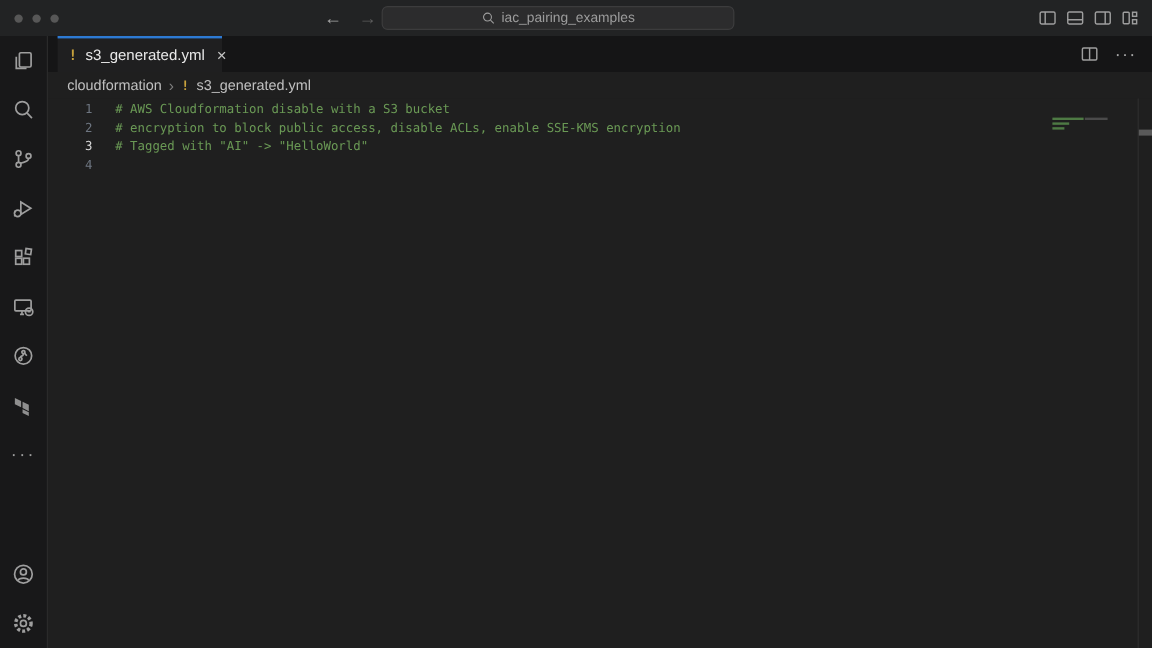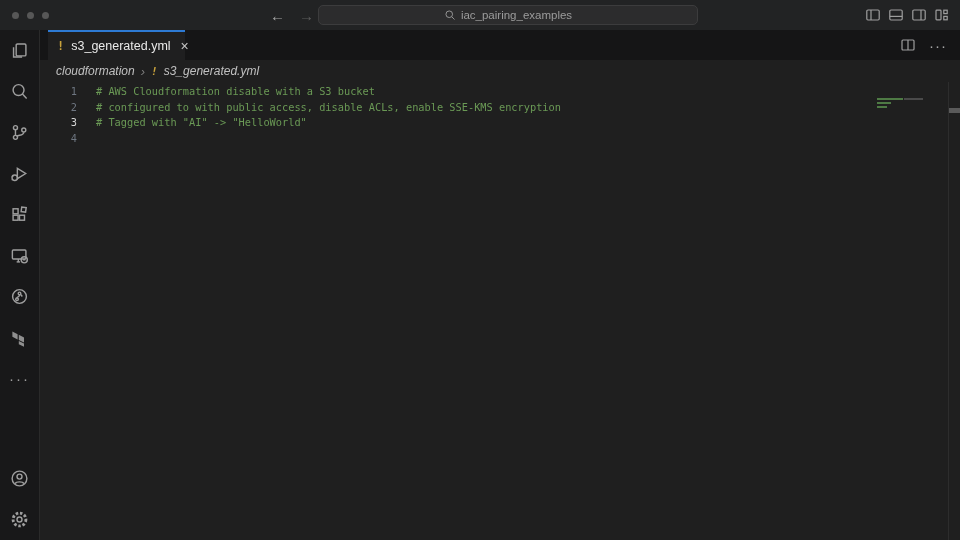--- a/index.html
+++ b/index.html
@@ -8,21 +8,21 @@
 
   
   .titlebar { position:absolute; left:0; top:0; width:960px; height:30px;
               background:#222324; display:flex; align-items:center; z-index:5; }
   .traffic { display:flex; gap:8px; margin-left:12px; }
   .traffic .dot { width:7px; height:7px; border-radius:50%; background:#575757; }
   .nav-arrows { position:absolute; left:270px; top:0; height:30px; display:flex;
                 align-items:center; gap:14px; font-size:15px; }
   .arrow-back { color:#a6a6a6; }
   .arrow-fwd  { color:#5d5d5d; }
-  .searchbox { position:absolute; left:318px; top:5px; width:380px; height:20px;
+  .searchbox { position:absolute; left:318px; top:5px; width:294px; height:20px;
                background:#2c2c2d; border:1px solid #3c3c3d; border-radius:5px;
                display:flex; align-items:center; justify-content:center; gap:5px;
                color:#9c9c9c; font-size:11.5px; }
   .titlebar-right { position:absolute; right:10px; top:0; height:30px;
                     display:flex; align-items:center; gap:7px; }
   .tb-icon { width:16px; height:16px; display:block; }
 
   
   .main { position:absolute; left:0; top:30px; width:960px; height:510px; display:flex; }
 
@@ -40,21 +40,21 @@
   .tabstrip { height:30px; background:#151516; display:flex; align-items:stretch; padding-left:8px; }
   .tab { width:137px; background:#1f1f20; border-top:2px solid #2d7ad4;
          display:flex; align-items:center; padding:0 9px; gap:7px; }
   .tab-warn { color:#c8a23c; font-size:12px; font-weight:bold; font-family:"DejaVu Sans Mono",monospace; }
   .tab-label { color:#e9e9e9; font-size:12.5px; white-space:nowrap; }
   .tab-close { color:#c5c5c5; font-size:14px; margin-left:3px; line-height:1; }
   .tabstrip-actions { margin-left:auto; display:flex; align-items:center; gap:13px; padding-right:13px; color:#a8a8a8; }
   .ts-more { font-size:15px; letter-spacing:1px; }
 
   .breadcrumb { height:22px; display:flex; align-items:center; padding-left:16px;
-                font-size:12px; color:#c0c0c0; gap:6px; background:#1f1f1f;font-style:italic; }
+                font-size:12px; color:#c0c0c0; gap:6px; background:#1f1f1f; }
   .bc-sep { color:#7e7e7e; font-size:13px; }
   .bc-warn { color:#c8a23c; font-weight:bold; font-size:11px; font-family:"DejaVu Sans Mono",monospace; }
 
   .code { flex:1; position:relative; padding-top:2px;
           font-family:"DejaVu Sans Mono","Liberation Mono",monospace;
           font-size:10.3px; line-height:15.5px; }
   .code-row { display:flex; }
   .ln { width:37px; text-align:right; color:#6e7681; flex:none; }
   .code-row.active .ln { color:#d7d7d7; }
   .ltext { padding-left:19px; color:#6a9955; white-space:pre; }
@@ -221,21 +221,21 @@
       <span>s3_generated.yml</span>
     </div>
 
     <div class="code">
       <div class="code-row">
         <span class="ln">1</span>
         <span class="ltext"># AWS Cloudformation disable with a S3 bucket</span>
       </div>
       <div class="code-row">
         <span class="ln">2</span>
-        <span class="ltext"># configured to with public access, disable ACLs, enable SSE-KMS encryption</span>
+        <span class="ltext"># encryption to block public access, disable ACLs, enable SSE-KMS encryption</span>
       </div>
       <div class="code-row active">
         <span class="ln">3</span>
         <span class="ltext"># Tagged with "AI" -&gt; "HelloWorld"</span>
       </div>
       <div class="code-row">
         <span class="ln">4</span>
         <span class="ltext"></span>
       </div>
 

